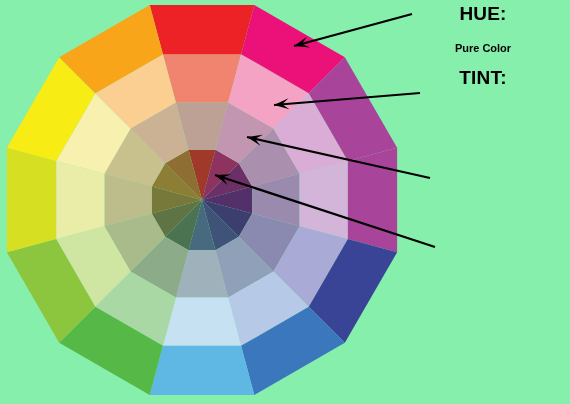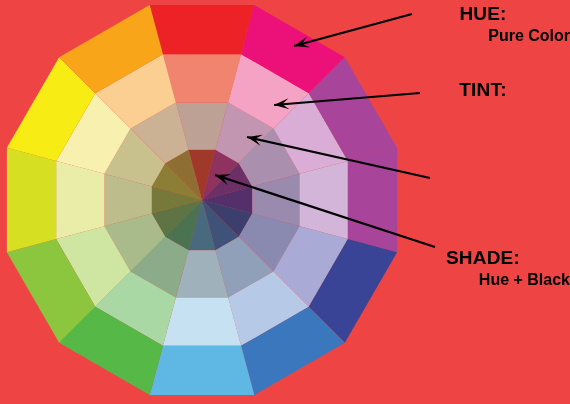--- a/index.html
+++ b/index.html
@@ -1,41 +1,40 @@
 <!DOCTYPE html>
 <html><head>
 <meta charset="utf-8">
 <style>
   html,body{margin:0;padding:0;background:#ffffff;}
   body{width:570px;height:404px;overflow:hidden;
        font-family:"Liberation Sans", sans-serif;}
-  #stage{position:relative;width:570px;height:404px;background:#ef4444;}
+  #stage{position:relative;width:570px;height:404px;background:#86efac;}
   #wheel{position:absolute;left:0;top:0;width:570px;height:404px;}
   .callout{position:absolute;text-align:center;}
   .callout .title{
     font-family:"Liberation Sans", sans-serif;
     font-weight:bold;
     font-size:19px;
     letter-spacing:0.2px;
     color:#000;
     line-height:20px;
     white-space:nowrap;
   }
   .callout .sub{
     font-family:"Liberation Sans", sans-serif;
     font-weight:bold;
-    font-size:16px;
+    font-size:11px;
     color:#000;
     line-height:16px;
-    margin-top:4px;
+    margin-top:16px;
     white-space:nowrap;
-    text-align:right;
   }
   #c-hue{left:396px;top:4px;width:174px;}
-  #c-tint{left:396px;top:80px;width:174px;}
+  #c-tint{left:396px;top:68px;width:174px;}
   #c-tone{left:388px;top:160px;width:182px;}
   #c-shade{left:396px;top:248px;width:174px;}
 </style>
 </head>
 <body>
 
 <div id="stage">
 
   <svg id="wheel" viewBox="0 0 570 404">
     <g id="wheel-segments">
@@ -103,18 +102,14 @@
   <div class="callout" id="c-hue">
     <div class="title">HUE:</div>
     <div class="sub">Pure Color</div>
   </div>
 
   <div class="callout" id="c-tint">
     <div class="title">TINT:</div>
   </div>
 
 
-  <div class="callout" id="c-shade">
-    <div class="title">SHADE:</div>
-    <div class="sub">Hue + Black</div>
-  </div>
 
 </div>
 
 </body></html>

